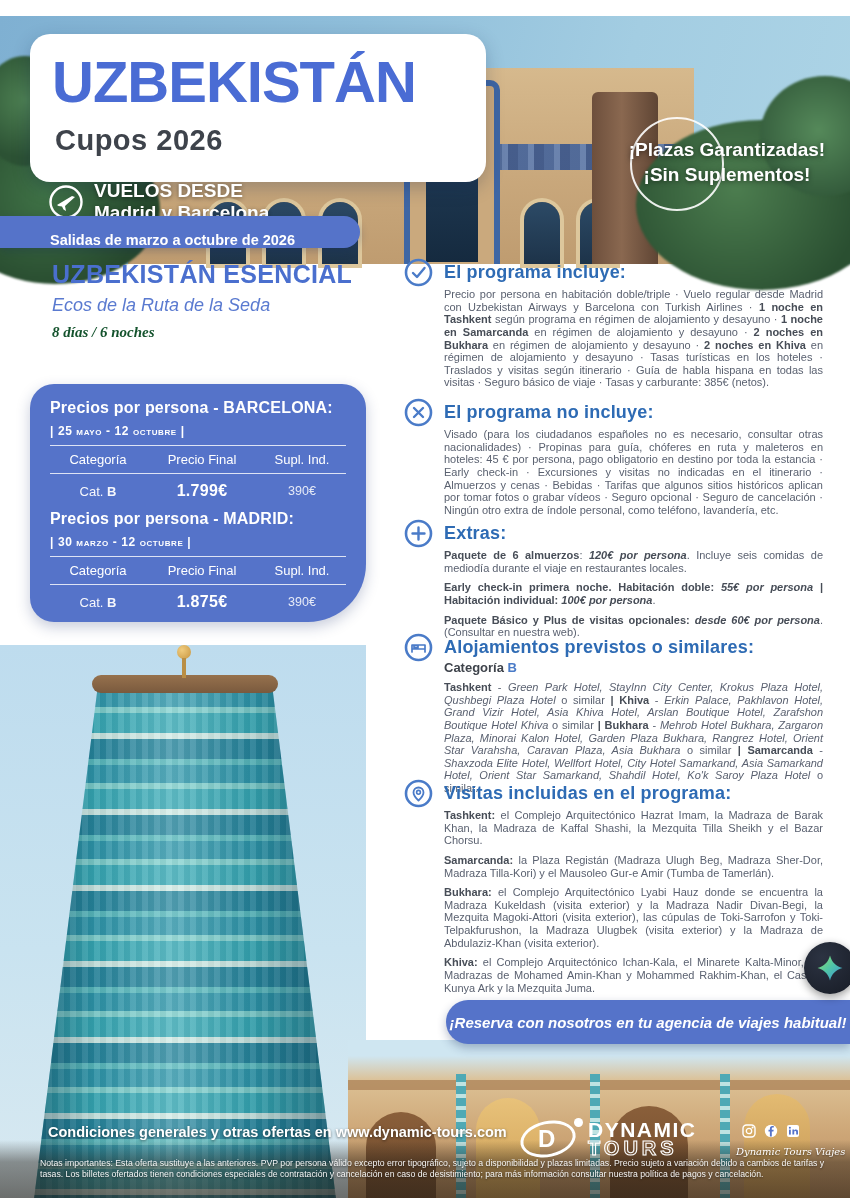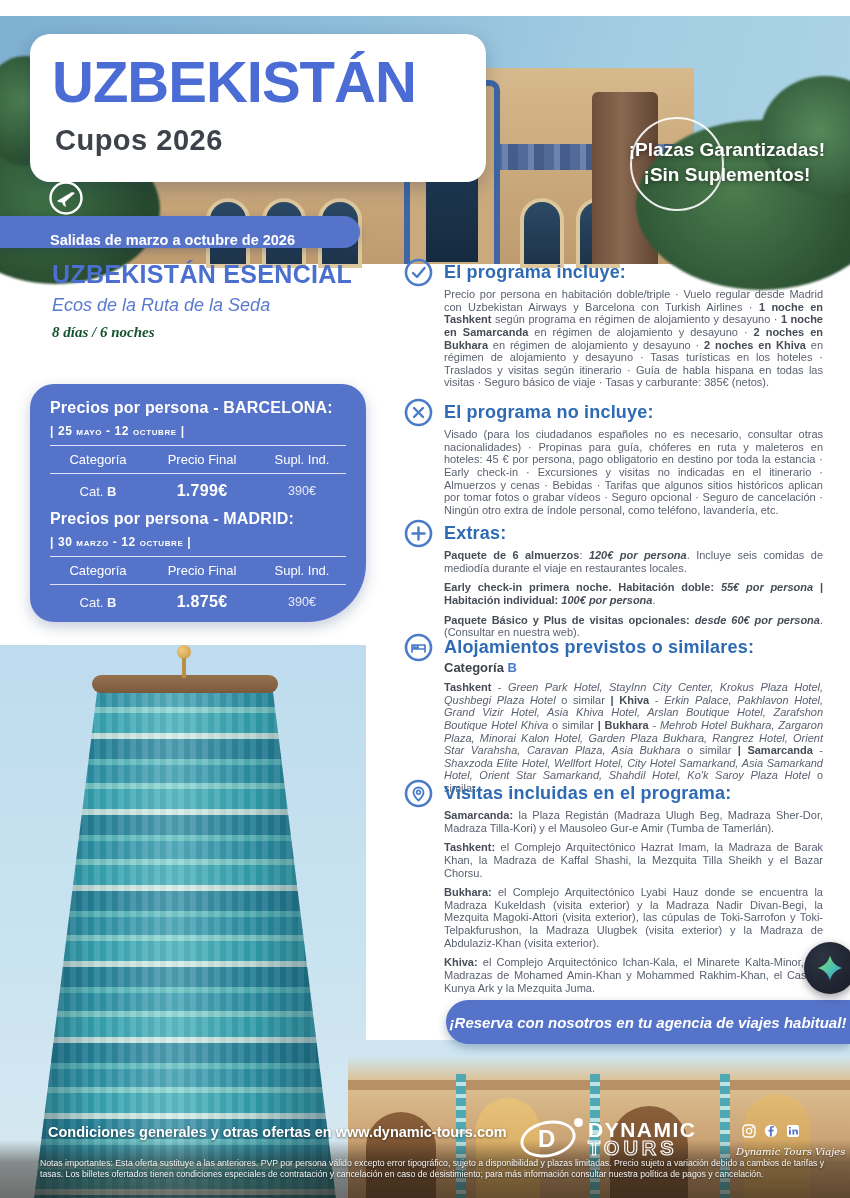--- a/index.html
+++ b/index.html
@@ -177,20 +177,24 @@
     <div class="badge-text">
       <div>¡Plazas Garantizadas!</div>
       <div>¡Sin Suplementos!</div>
     </div>
 
     <div class="flights">
       <svg class="flights-icon" viewBox="0 0 36 36">
         <circle cx="18" cy="18" r="15.5" fill="none" stroke="#ffffff" stroke-width="2.4"></circle>
         <path d="M9 21 L24 12 L27 13 L17 22 L18 27 L15.5 25.5 L14 22.5 L10.5 22 Z" fill="#ffffff"></path>
       </svg>
+      <div class="flights-text">
+        <div>VUELOS DESDE</div>
+        <div>Madrid y Barcelona</div>
+      </div>
     </div>
   </div>
 
   <div class="departures-pill">
     <span>Salidas de marzo a octubre de 2026</span>
   </div>
 
   <div class="program-title">UZBEKISTÁN ESENCIAL</div>
   <div class="program-tagline">Ecos de la Ruta de la Seda</div>
   <div class="program-duration">8 días / 6 noches</div>
@@ -277,22 +281,22 @@
   </div>
 
   <div class="section s5">
     <svg class="sec-icon" viewBox="0 0 29 29">
       <circle cx="14.5" cy="14.5" r="12.5" fill="none" stroke="#4a7bc8" stroke-width="2.6"></circle>
       <path d="M14.5 8.5 c3 0 5 2.2 5 5 c0 3.4 -5 8 -5 8 c0 0 -5 -4.6 -5 -8 c0 -2.8 2 -5 5 -5 z" fill="none" stroke="#4a7bc8" stroke-width="1.8" stroke-linejoin="round"></path>
       <circle cx="14.5" cy="13.3" r="1.9" fill="none" stroke="#4a7bc8" stroke-width="1.6"></circle>
     </svg>
     <div class="sec-title">Visitas incluidas en el programa:</div>
     <div class="sec-body">
+      <p><b>Tashkent:</b> el Complejo Arquitectónico Hazrat Imam, la Madraza de Barak Khan, la Madraza de Kaffal Shashi, la Mezquita Tilla Sheikh y el Bazar Chorsu.</p>
       <p><b>Samarcanda:</b> la Plaza Registán (Madraza Ulugh Beg, Madraza Sher-Dor, Madraza Tilla-Kori) y el Mausoleo Gur-e Amir (Tumba de Tamerlán).</p>
-      <p><b>Tashkent:</b> el Complejo Arquitectónico Hazrat Imam, la Madraza de Barak Khan, la Madraza de Kaffal Shashi, la Mezquita Tilla Sheikh y el Bazar Chorsu.</p>
       <p><b>Bukhara:</b> el Complejo Arquitectónico Lyabi Hauz donde se encuentra la Madraza Kukeldash (visita exterior) y la Madraza Nadir Divan-Begi, la Mezquita Magoki-Attori (visita exterior), las cúpulas de Toki-Sarrofon y Toki-Telpakfurushon, la Madraza Ulugbek (visita exterior) y la Madraza de Abdulaziz-Khan (visita exterior).</p>
       <p><b>Khiva:</b> el Complejo Arquitectónico Ichan-Kala, el Minarete Kalta-Minor, las Madrazas de Mohamed Amin-Khan y Mohammed Rakhim-Khan, el Castillo Kunya Ark y la Mezquita Juma.</p>
     </div>
   </div>
 
   <div class="reserve-pill">
     <span>¡Reserva con nosotros en tu agencia de viajes habitual!</span>
   </div>
 
   <div class="widget-btn">

